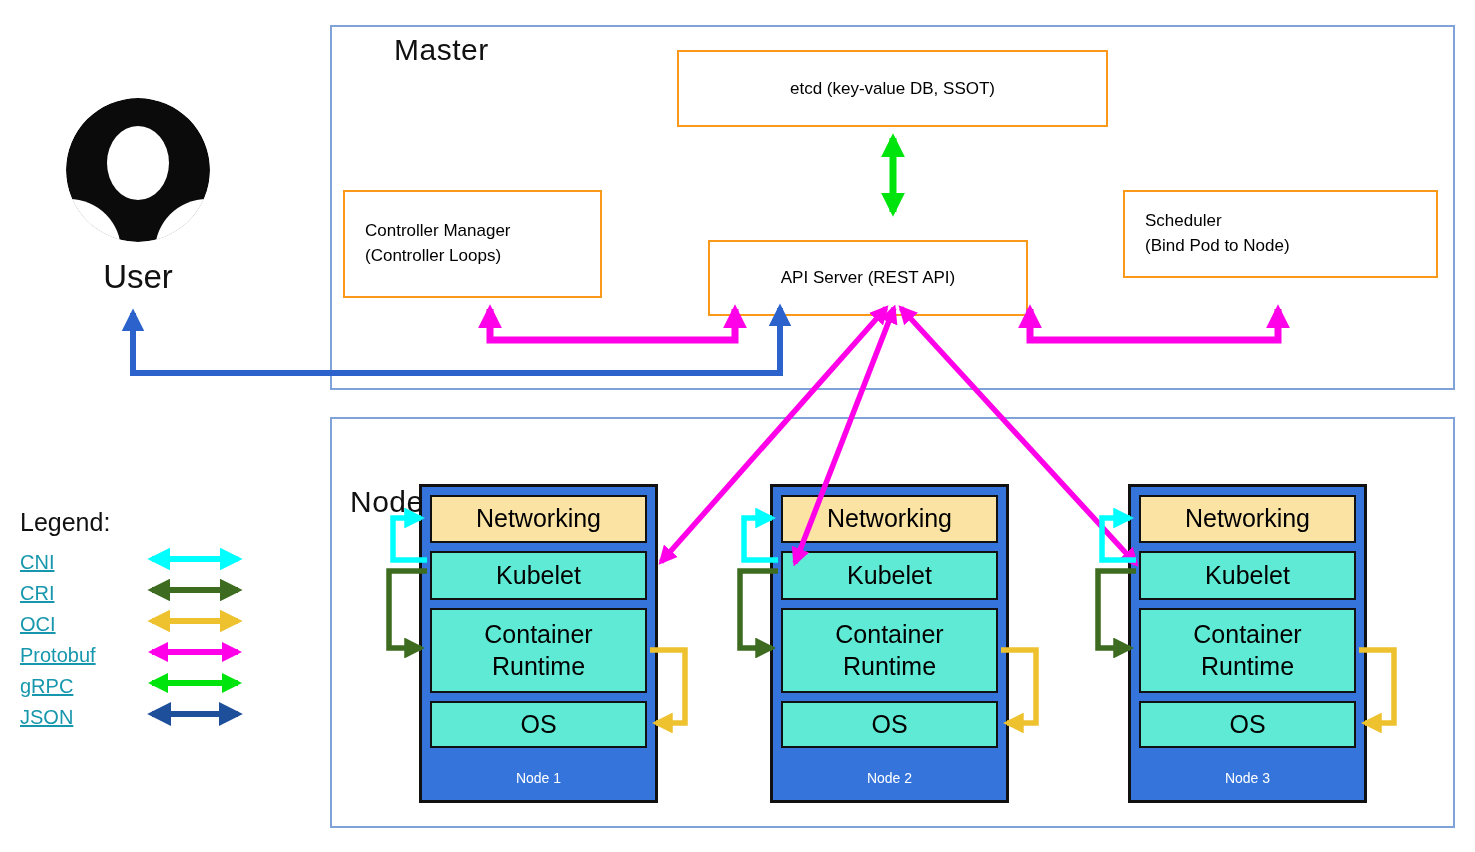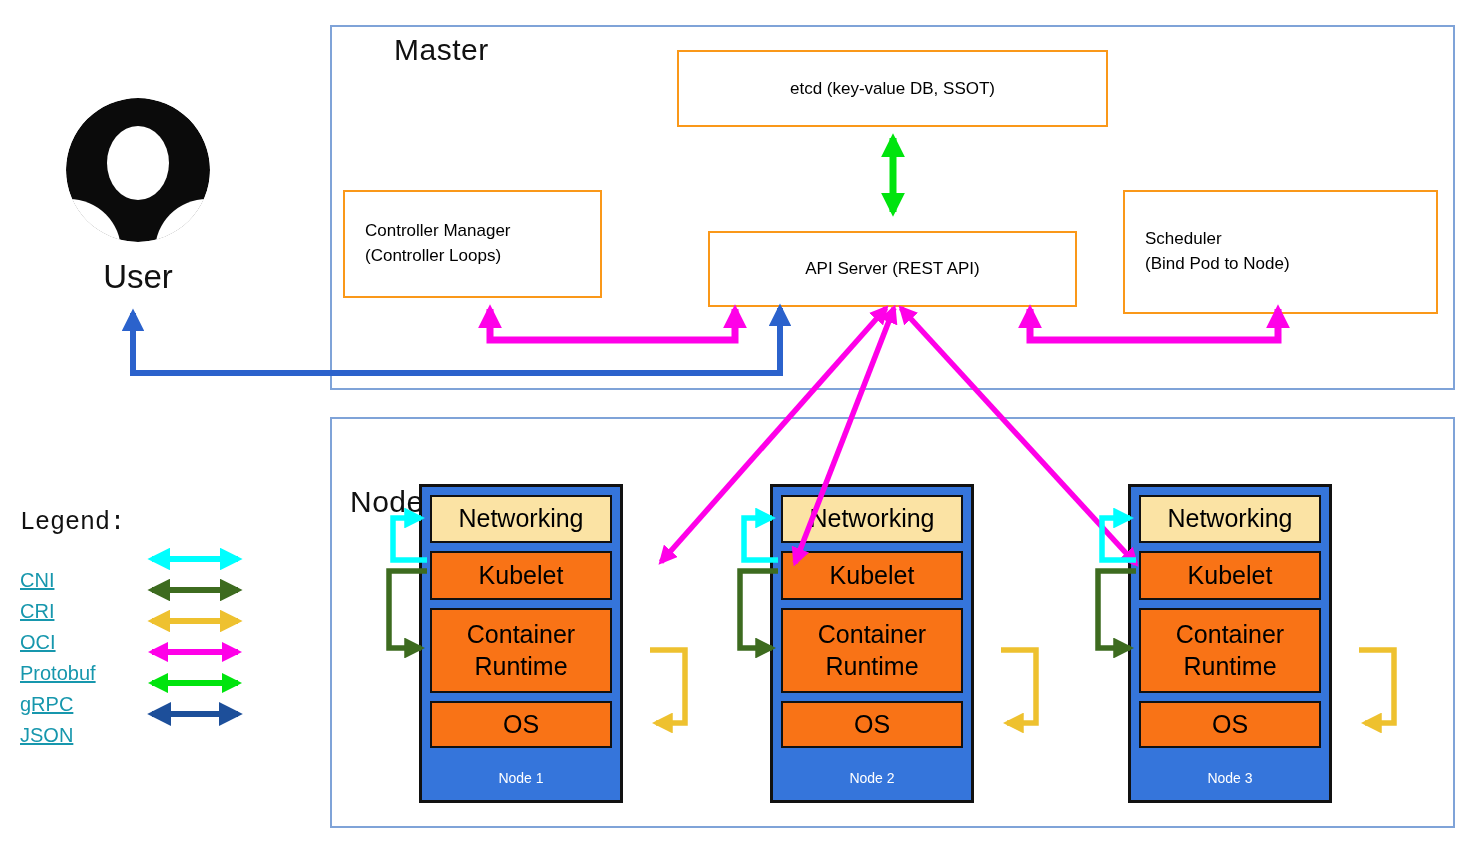--- a/index.html
+++ b/index.html
@@ -16,39 +16,39 @@
   
   .obox{
     border:2px solid #FA9819;background:#fff;box-sizing:border-box;z-index:5;
     display:flex;align-items:center;justify-content:center;
     font-size:17px;color:#000;text-align:center;
   }
   .obox.left{justify-content:flex-start;padding-left:20px;text-align:left;}
   .obox .two-line{line-height:1.45;}
   
   .node-card{
-    width:204px;height:319px;background:#3575DB;border:3px solid #111;
+    width:239px;height:319px;background:#3575DB;border:3px solid #111;
     box-sizing:border-box;z-index:5;
   }
   .layer{
-    position:absolute;left:8px;right:8px;border:2px solid #111;background:#f97316;
+    position:absolute;left:8px;right:8px;border:2px solid #111;background:#5eead4;
     display:flex;align-items:center;justify-content:center;
     font-size:25px;color:#000;box-sizing:border-box;text-align:center;
   }
   .layer .layer-text{display:inline-block;max-width:175px;line-height:1.25;}
   .layer.networking{background:#FBE3A4;}
   .node-label{
     position:absolute;left:0;right:0;bottom:14px;text-align:center;
     color:#fff;font-size:14px;
   }
   
   .user-label{font-size:33px;color:#111;text-align:center;}
   
   .legend{z-index:5;}
-  .legend-title{font-size:25px;color:#111;margin-bottom:28px;font-family:Liberation Mono, monospace;}
+  .legend-title{font-size:25px;color:#111;margin-bottom:10px;}
   .legend-item{
     display:block;height:31px;line-height:31px;font-size:20px;
     color:#1797AD;text-decoration:underline;cursor:pointer;
   }
   
   #arrow-overlay{
     position:absolute;left:0;top:0;width:1475px;height:852px;
     z-index:20;pointer-events:none;
   }
 </style>
@@ -67,25 +67,25 @@
   <span>etcd (key-value DB, SSOT)</span>
 </div>
 
 <div class="abs obox left" style="left:343px;top:190px;width:259px;height:108px;">
   <span class="two-line">
     <span style="display:block">Controller Manager</span>
     <span style="display:block">(Controller Loops)</span>
   </span>
 </div>
 
-<div class="abs obox" style="left:708px;top:231px;width:369px;height:76px;">
+<div class="abs obox" style="left:708px;top:240px;width:320px;height:76px;">
   <span>API Server (REST API)</span>
 </div>
 
-<div class="abs obox left" style="left:1123px;top:190px;width:315px;height:124px;">
+<div class="abs obox left" style="left:1123px;top:190px;width:315px;height:88px;">
   <span class="two-line">
     <span style="display:block">Scheduler</span>
     <span style="display:block">(Bind Pod to Node)</span>
   </span>
 </div>
 
 <svg class="abs" style="left:63px;top:97px;z-index:5;" width="150" height="150" viewBox="0 0 150 150">
   <defs>
     <clipPath id="user-disc-clip">
         <circle cx="75" cy="73" r="72"></circle>

